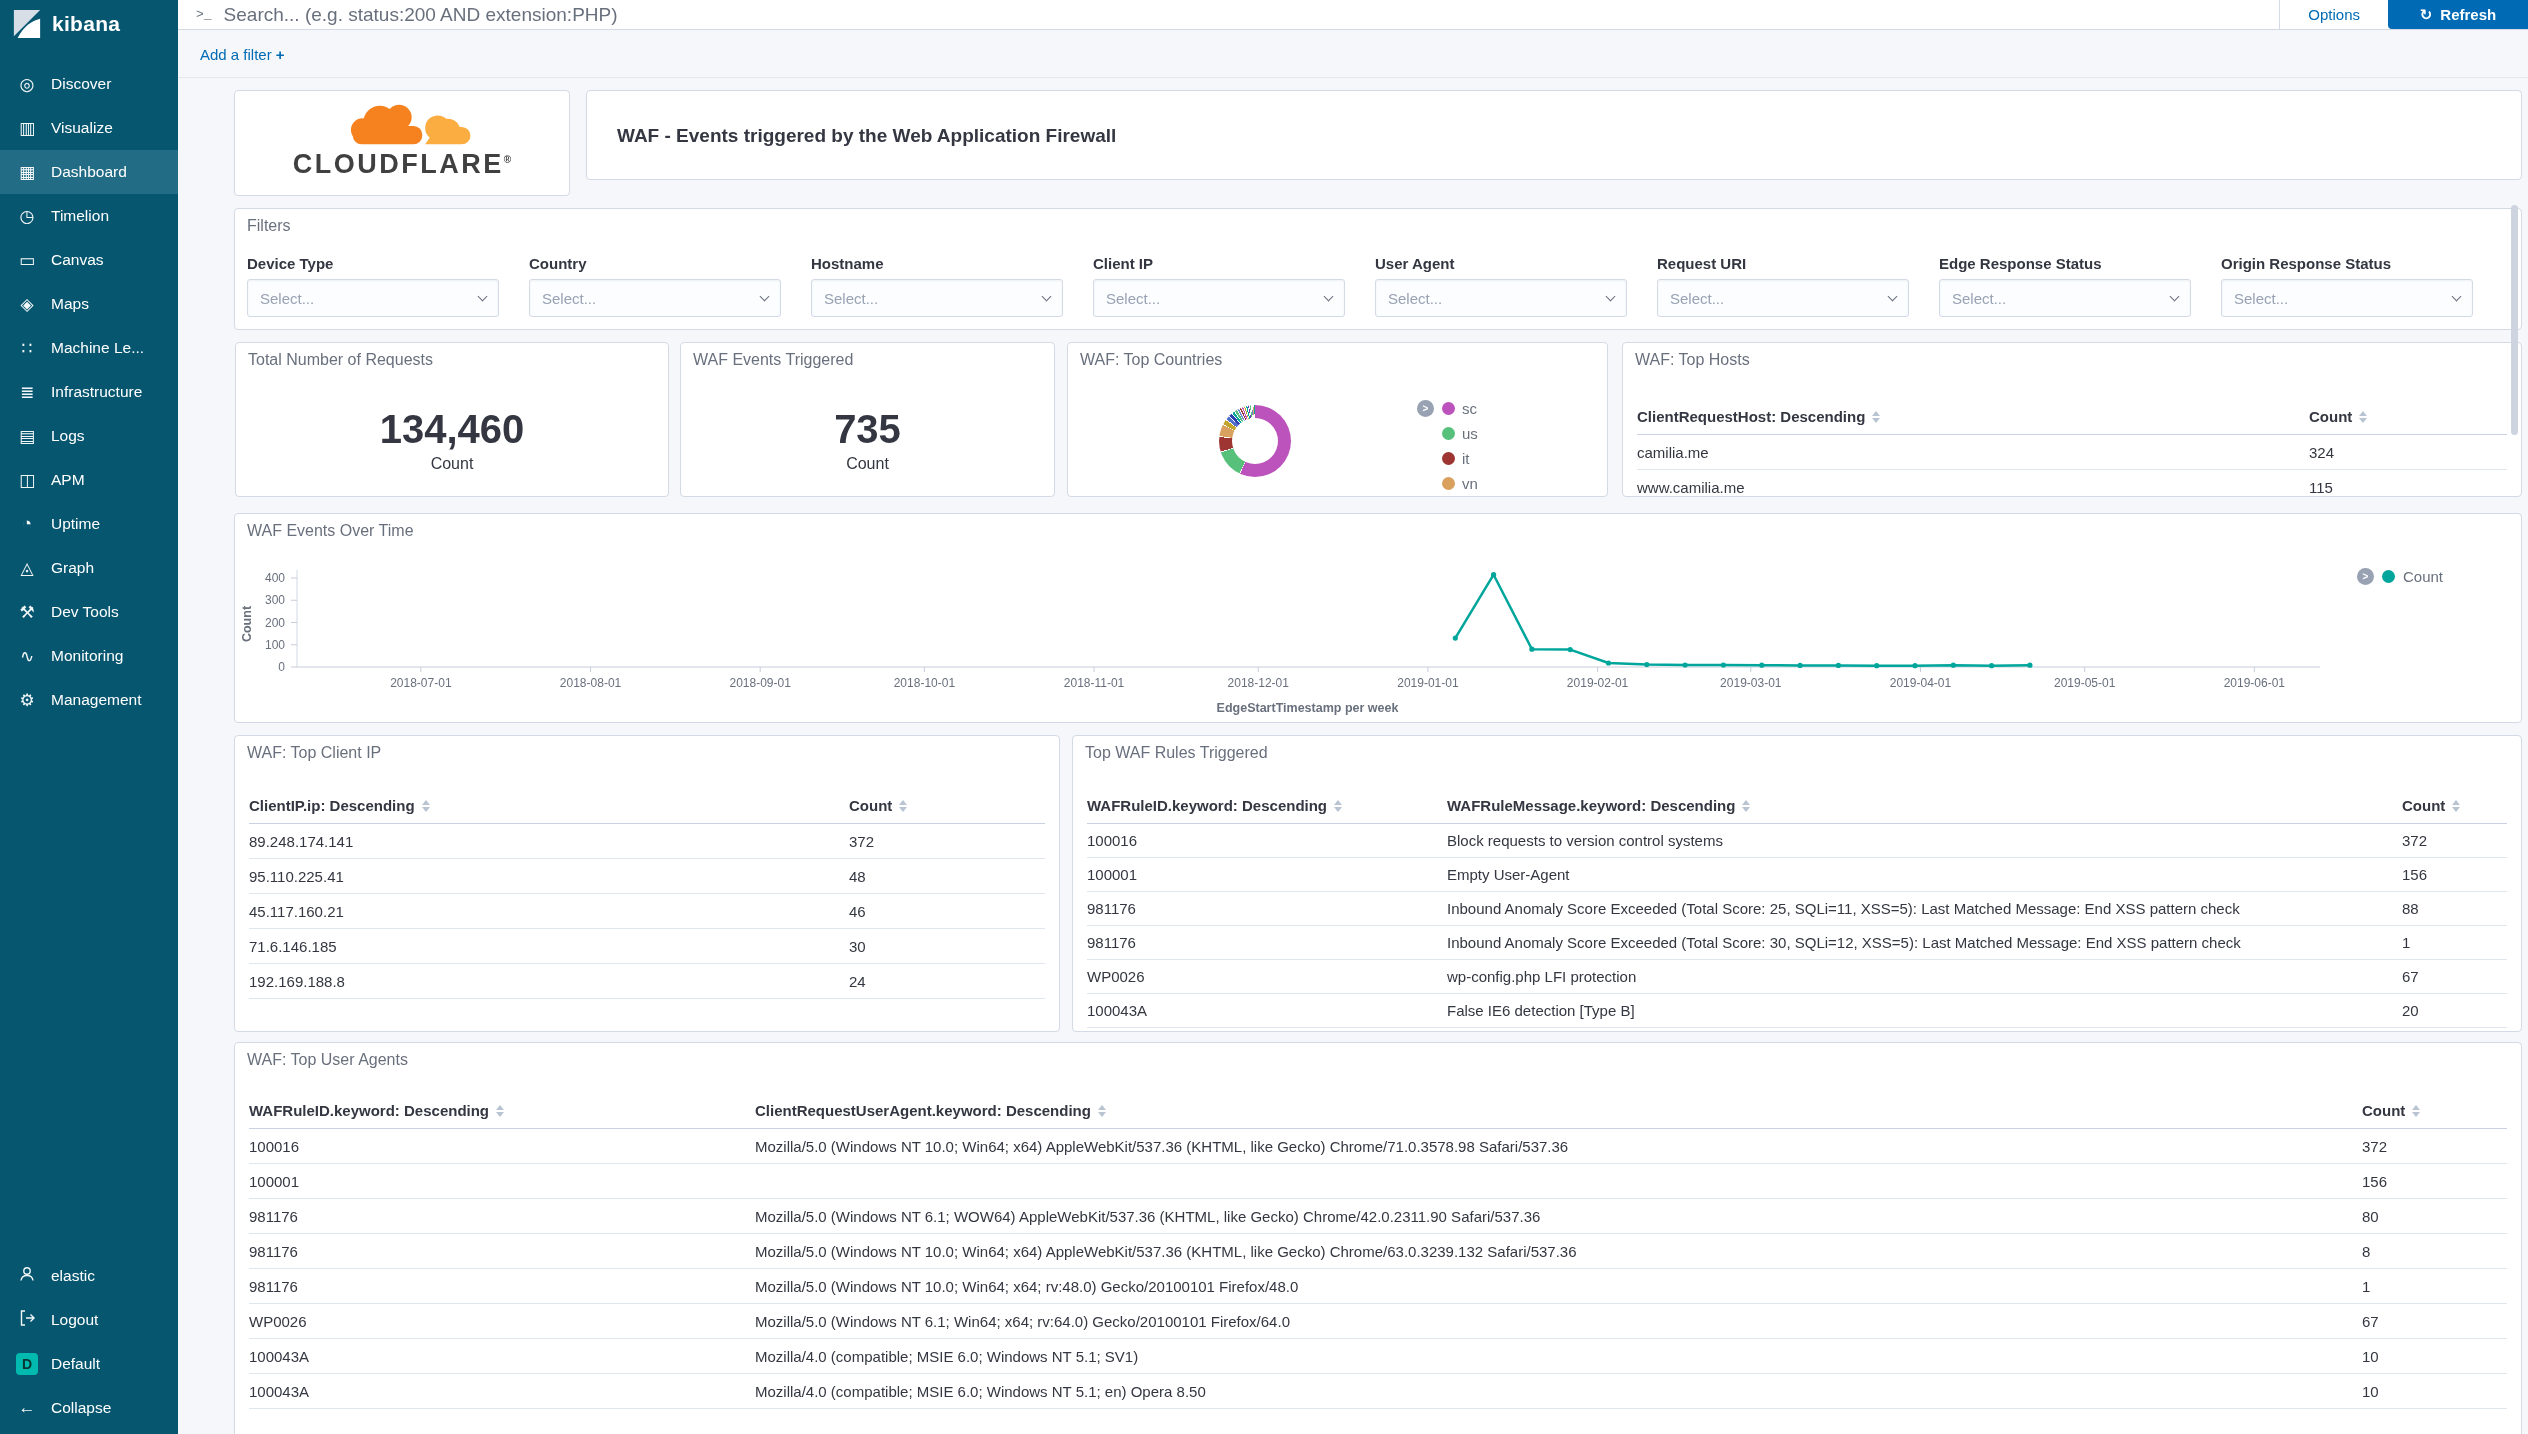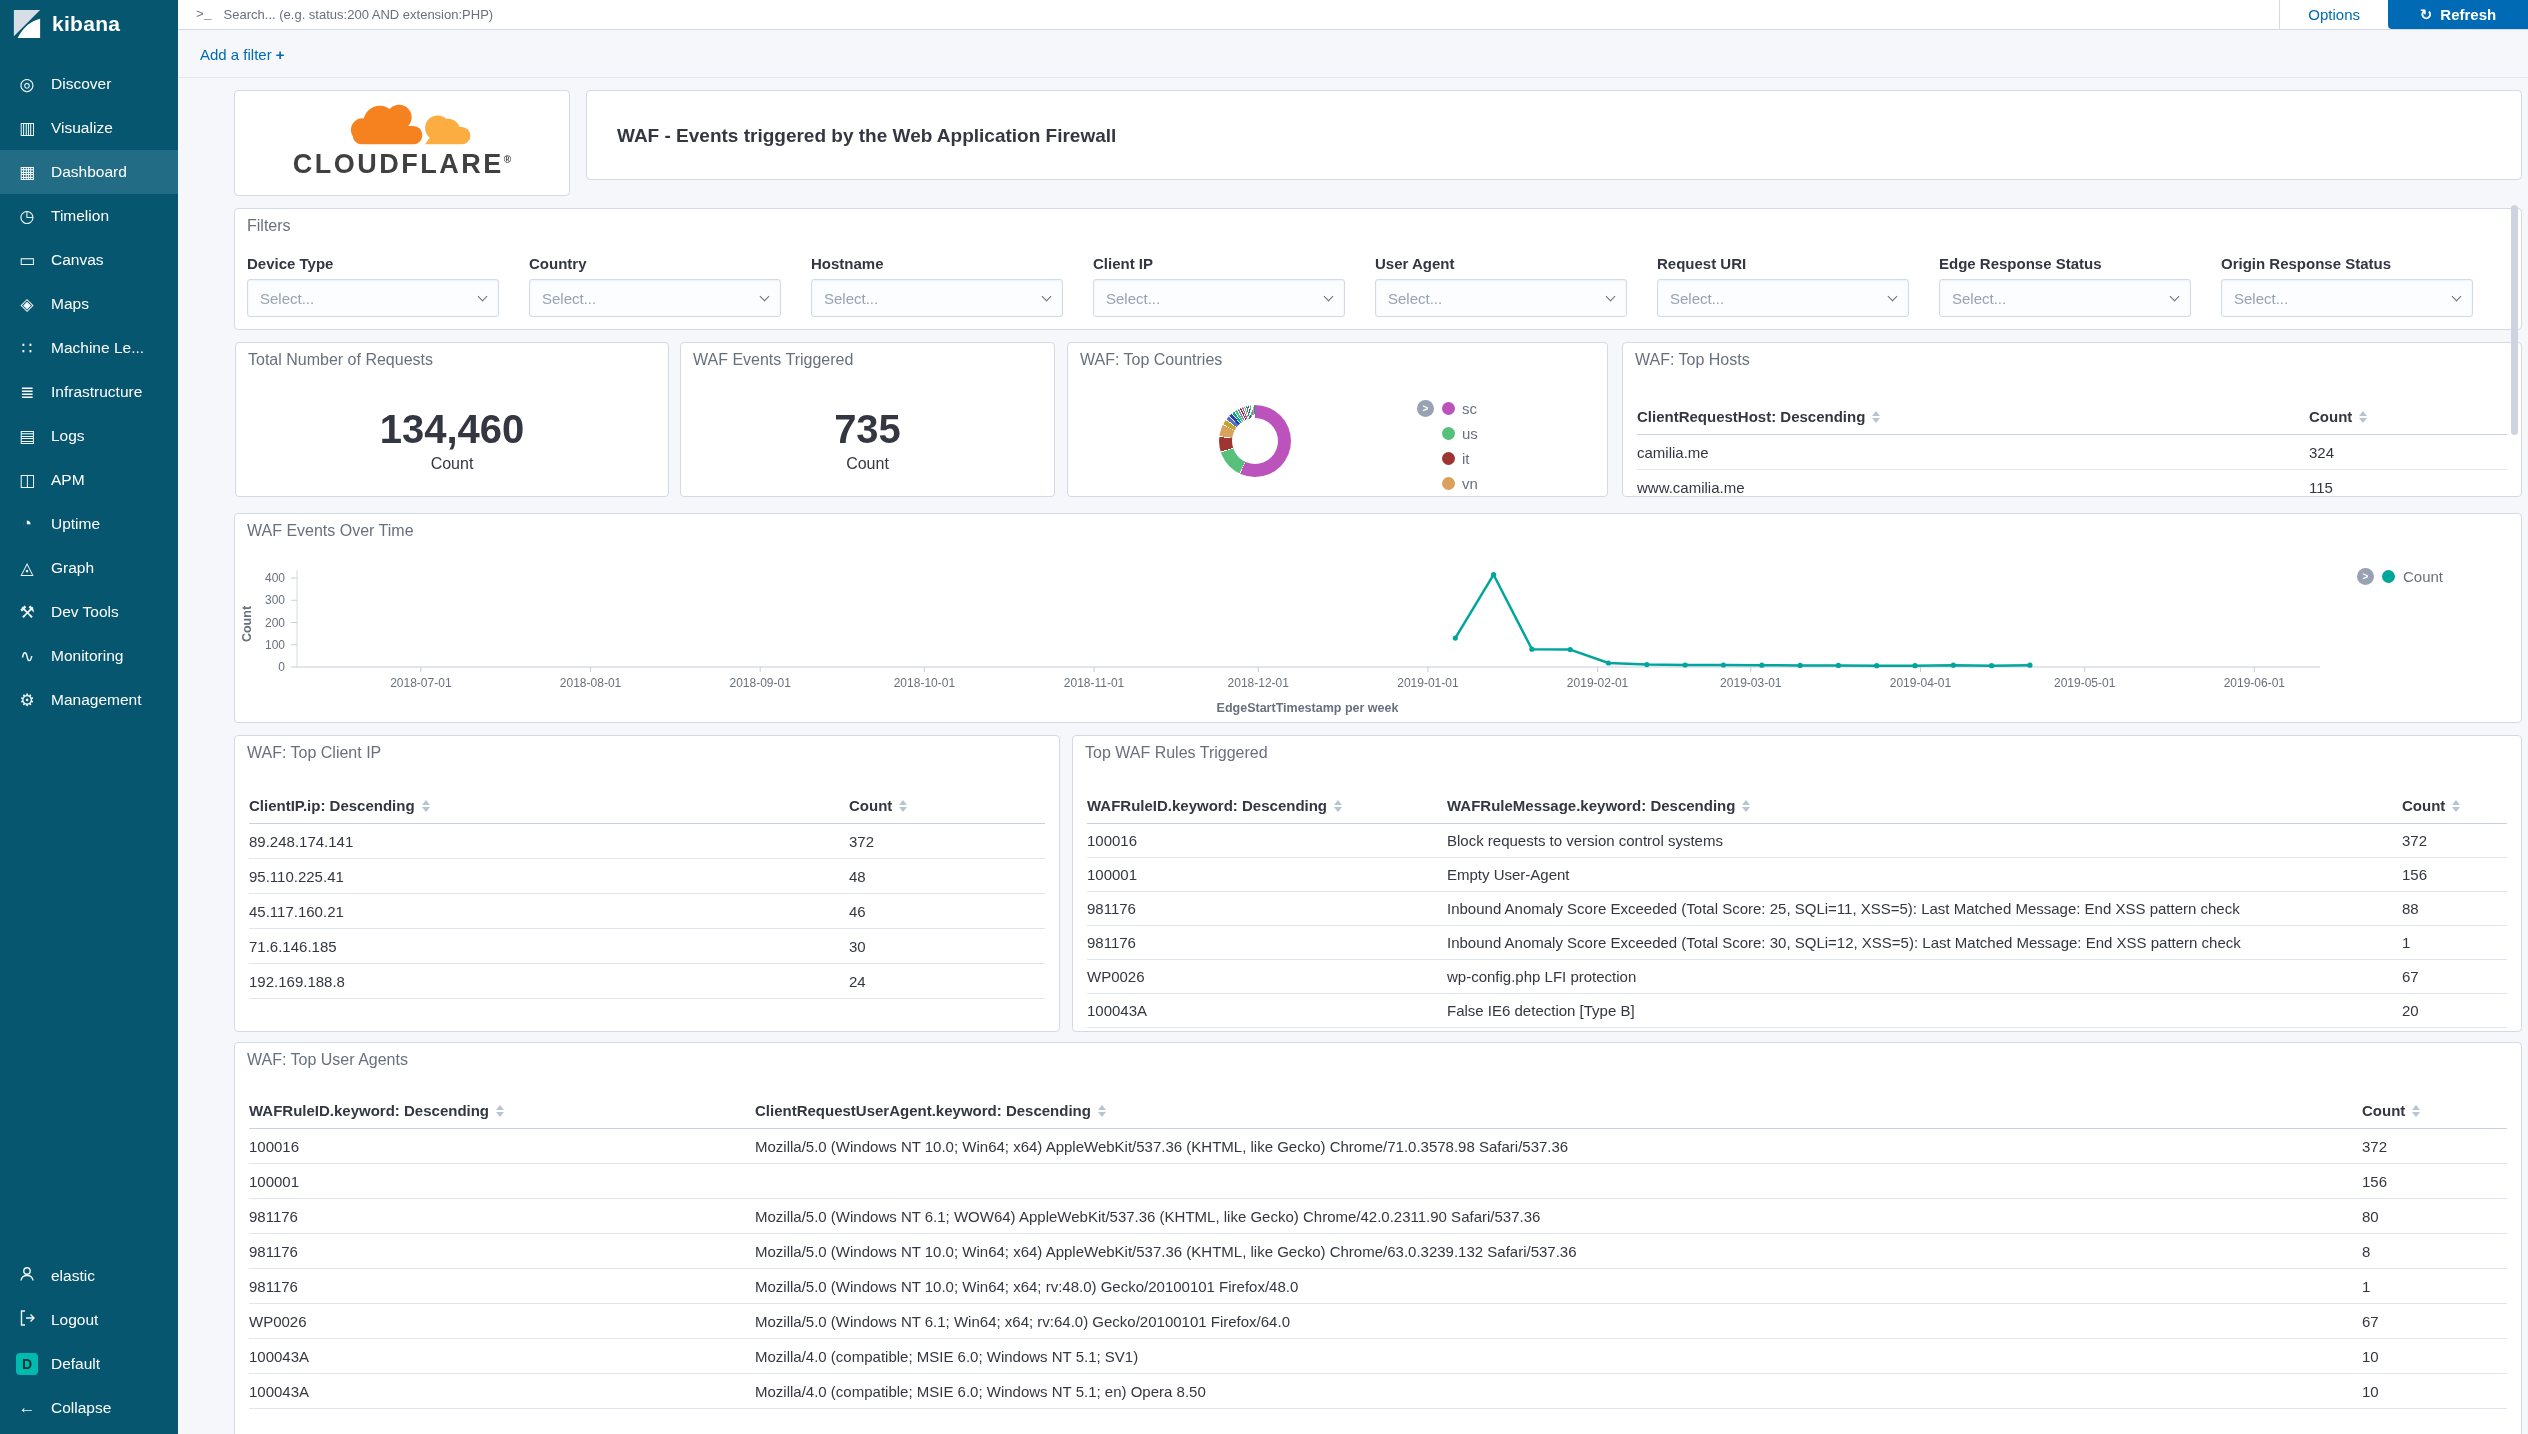--- a/index.html
+++ b/index.html
@@ -15,21 +15,21 @@
   .nav-item.selected{background:#226c85}
   .nav-icon{width:22px;font-size:17px;text-align:center;opacity:.95;flex:none}
   .nav-label{font-size:15.5px;white-space:nowrap}
   .sidebar-footer{position:absolute;bottom:4px;left:0;right:0}
   .badge-d{width:22px;height:22px;border-radius:4px;background:#00bfb3;color:#0a332f;font-weight:700;display:flex;align-items:center;justify-content:center;font-size:14px}
 
   
   .main{position:absolute;left:178px;top:0;right:0;bottom:0;background:#f5f7fa}
   .topbar{position:absolute;top:0;left:0;right:0;height:30px;background:#fff;border-bottom:1px solid #d3dae6;display:flex;align-items:center;z-index:4}
   .prompt{font-family:"Liberation Mono","DejaVu Sans Mono",monospace;color:#69707d;font-size:13px;margin-left:18px}
-  .search-input{flex:1;border:none;outline:none;font-size:13px;color:#343741;margin-left:12px;background:transparent;font-family:inherit}
+  .search-input{flex:1;border:none;outline:none;font-size:19px;color:#343741;margin-left:12px;background:transparent;font-family:inherit}
   ::placeholder{color:#69707d;opacity:1}
   .options-btn{height:100%;display:flex;align-items:center;padding:0 28px;color:#006bb4;font-size:15px;border-left:1px solid #d3dae6;cursor:pointer}
   .refresh-btn{height:100%;width:140px;background:#006bb4;color:#fff;display:flex;align-items:center;justify-content:center;gap:8px;font-size:15px;font-weight:700;cursor:pointer;border-radius:0 0 0 4px}
   .filterbar{position:absolute;top:31px;left:0;right:0;height:47px;border-bottom:1px solid #e2e7f0;display:flex;align-items:center}
   .add-filter{margin-left:22px;color:#006bb4;font-size:15px;cursor:pointer}
   .plus{font-weight:700;margin-left:4px}
 
   
   .panel{position:absolute;background:#fff;border:1px solid #d3dae6;border-radius:4px;overflow:hidden}
   .panel-title{position:absolute;top:8px;left:12px;font-size:16px;color:#69707d;white-space:nowrap}

